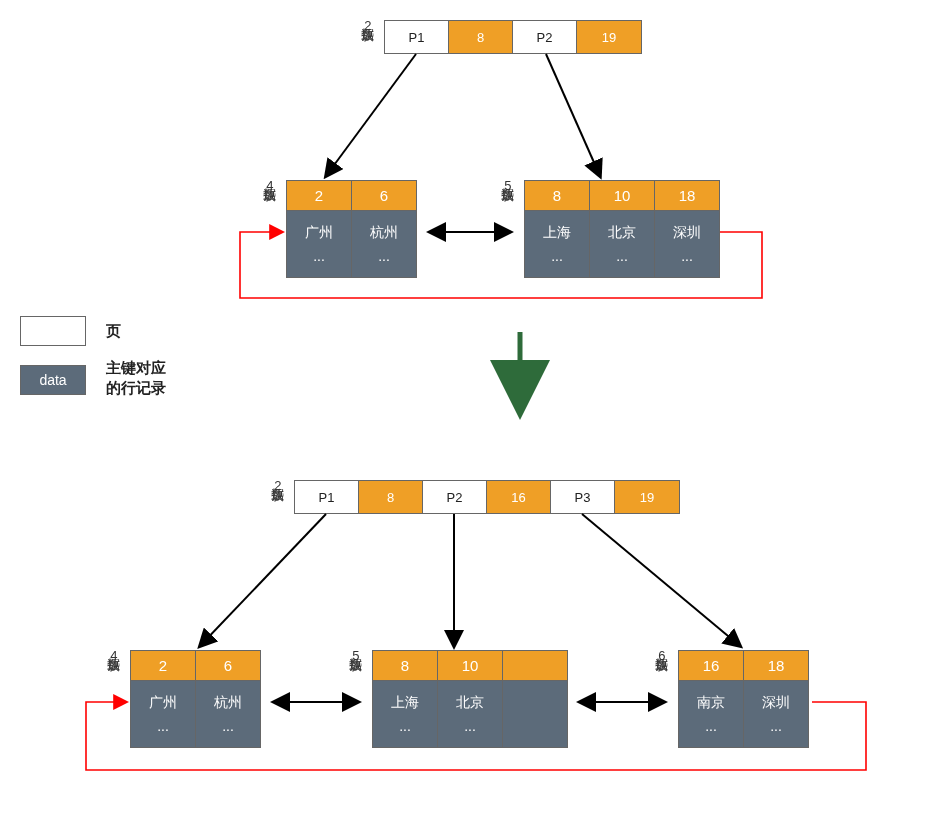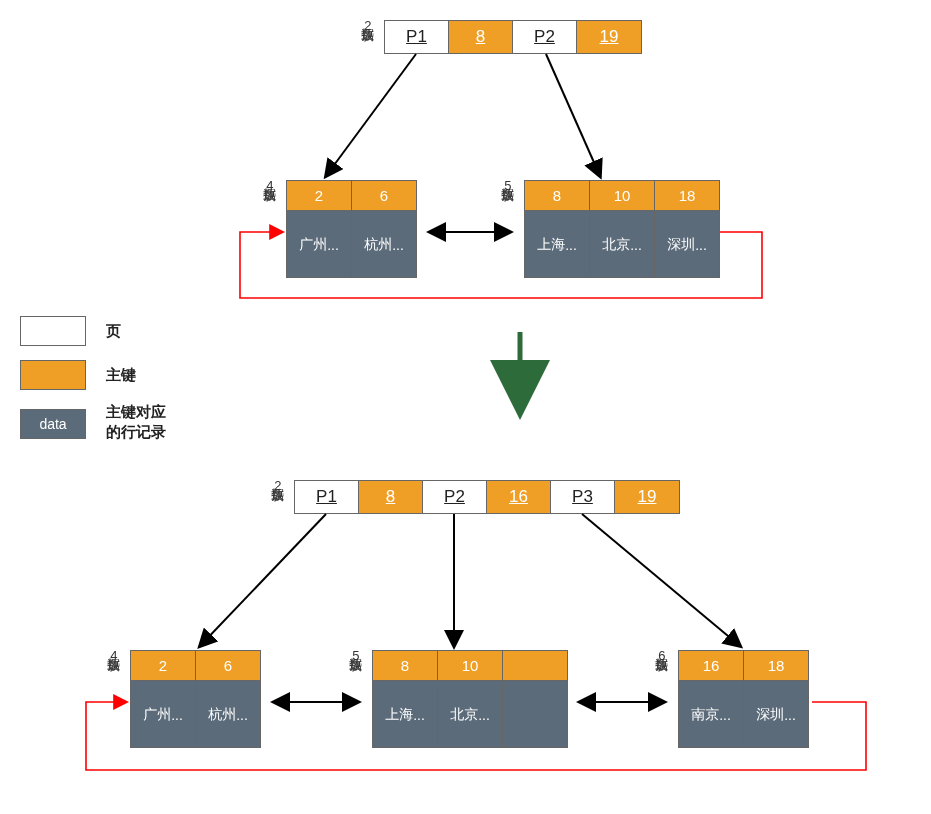--- a/index.html
+++ b/index.html
@@ -29,23 +29,22 @@
   .root-node {
     position: absolute;
     display: flex;
     border: 1.5px solid #666;
   }
   .cell {
     height: 32px;
     display: flex;
     align-items: center;
     justify-content: center;
-    font-size: 17px;
+    font-size: 13px;
     border-right: 1.5px solid #666;
-    text-decoration: underline;
   }
   .cell:last-child { border-right: none; }
   .cell-page {
     background: #fff;
     color: #222;
     width: 64px;
     font-weight: 500;
   }
   .cell-key {
     background: #ef9f26;
@@ -75,21 +74,21 @@
     font-size: 15px;
     font-weight: 500;
     border-bottom: 1.5px solid #666;
   }
   .leaf-data {
     background: #5c6b7a;
     color: #fff;
     height: 66px;
     width: 64px;
     display: flex;
-    flex-direction: row;
+    flex-direction: column;
     align-items: center;
     justify-content: center;
     font-size: 14px;
     line-height: 1.6;
   }
   .leaf-data .ell { margin-top: 2px; }
   .legend {
     position: absolute;
     left: 20px;
     top: 316px;
@@ -180,24 +179,20 @@
           <span>深圳</span>
           <span class="ell">...</span>
         </div>
   </div>
 </div>
 
 <div class="legend">
   <div class="legend-row">
     <div class="legend-swatch sw-page"></div>
     <div class="legend-text">页</div>
-  </div>
-  <div class="legend-row">
-    <div class="legend-swatch sw-key"></div>
-    <div class="legend-text">主键</div>
   </div>
   <div class="legend-row">
     <div class="legend-swatch sw-data">data</div>
     <div class="legend-text" style="white-space:pre-line;font-family:Liberation Mono, monospace;">主键对应
 的行记录</div>
   </div>
 </div>
 
 <div class="block-label" style="left:270px; top:478px;">数据块2</div>
 <div class="root-node" style="left:294px; top:480px;">

